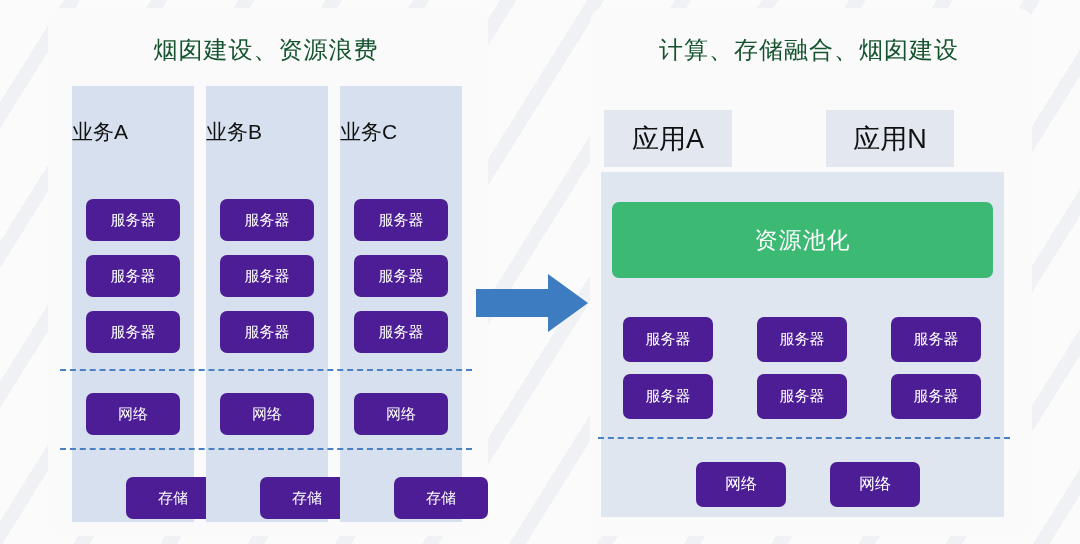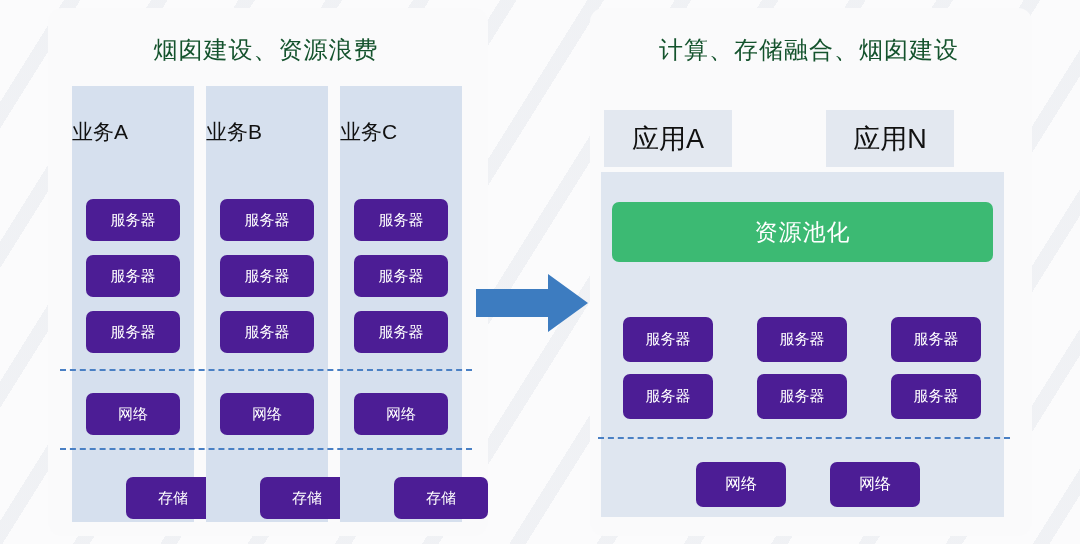--- a/index.html
+++ b/index.html
@@ -146,21 +146,21 @@
     width: 403px;
     height: 345px;
     background: #dfe6f0;
   }
 
   #pool-bar {
     position: absolute;
     left: 11px;
     top: 30px;
     width: 381px;
-    height: 60px;
+    height: 76px;
     background: #3cba73;
     border-radius: 7px;
     display: flex;
     align-items: center;
     justify-content: center;
     color: #ffffff;
     font-size: 23px;
     letter-spacing: 1px;
     white-space: nowrap;
   }

